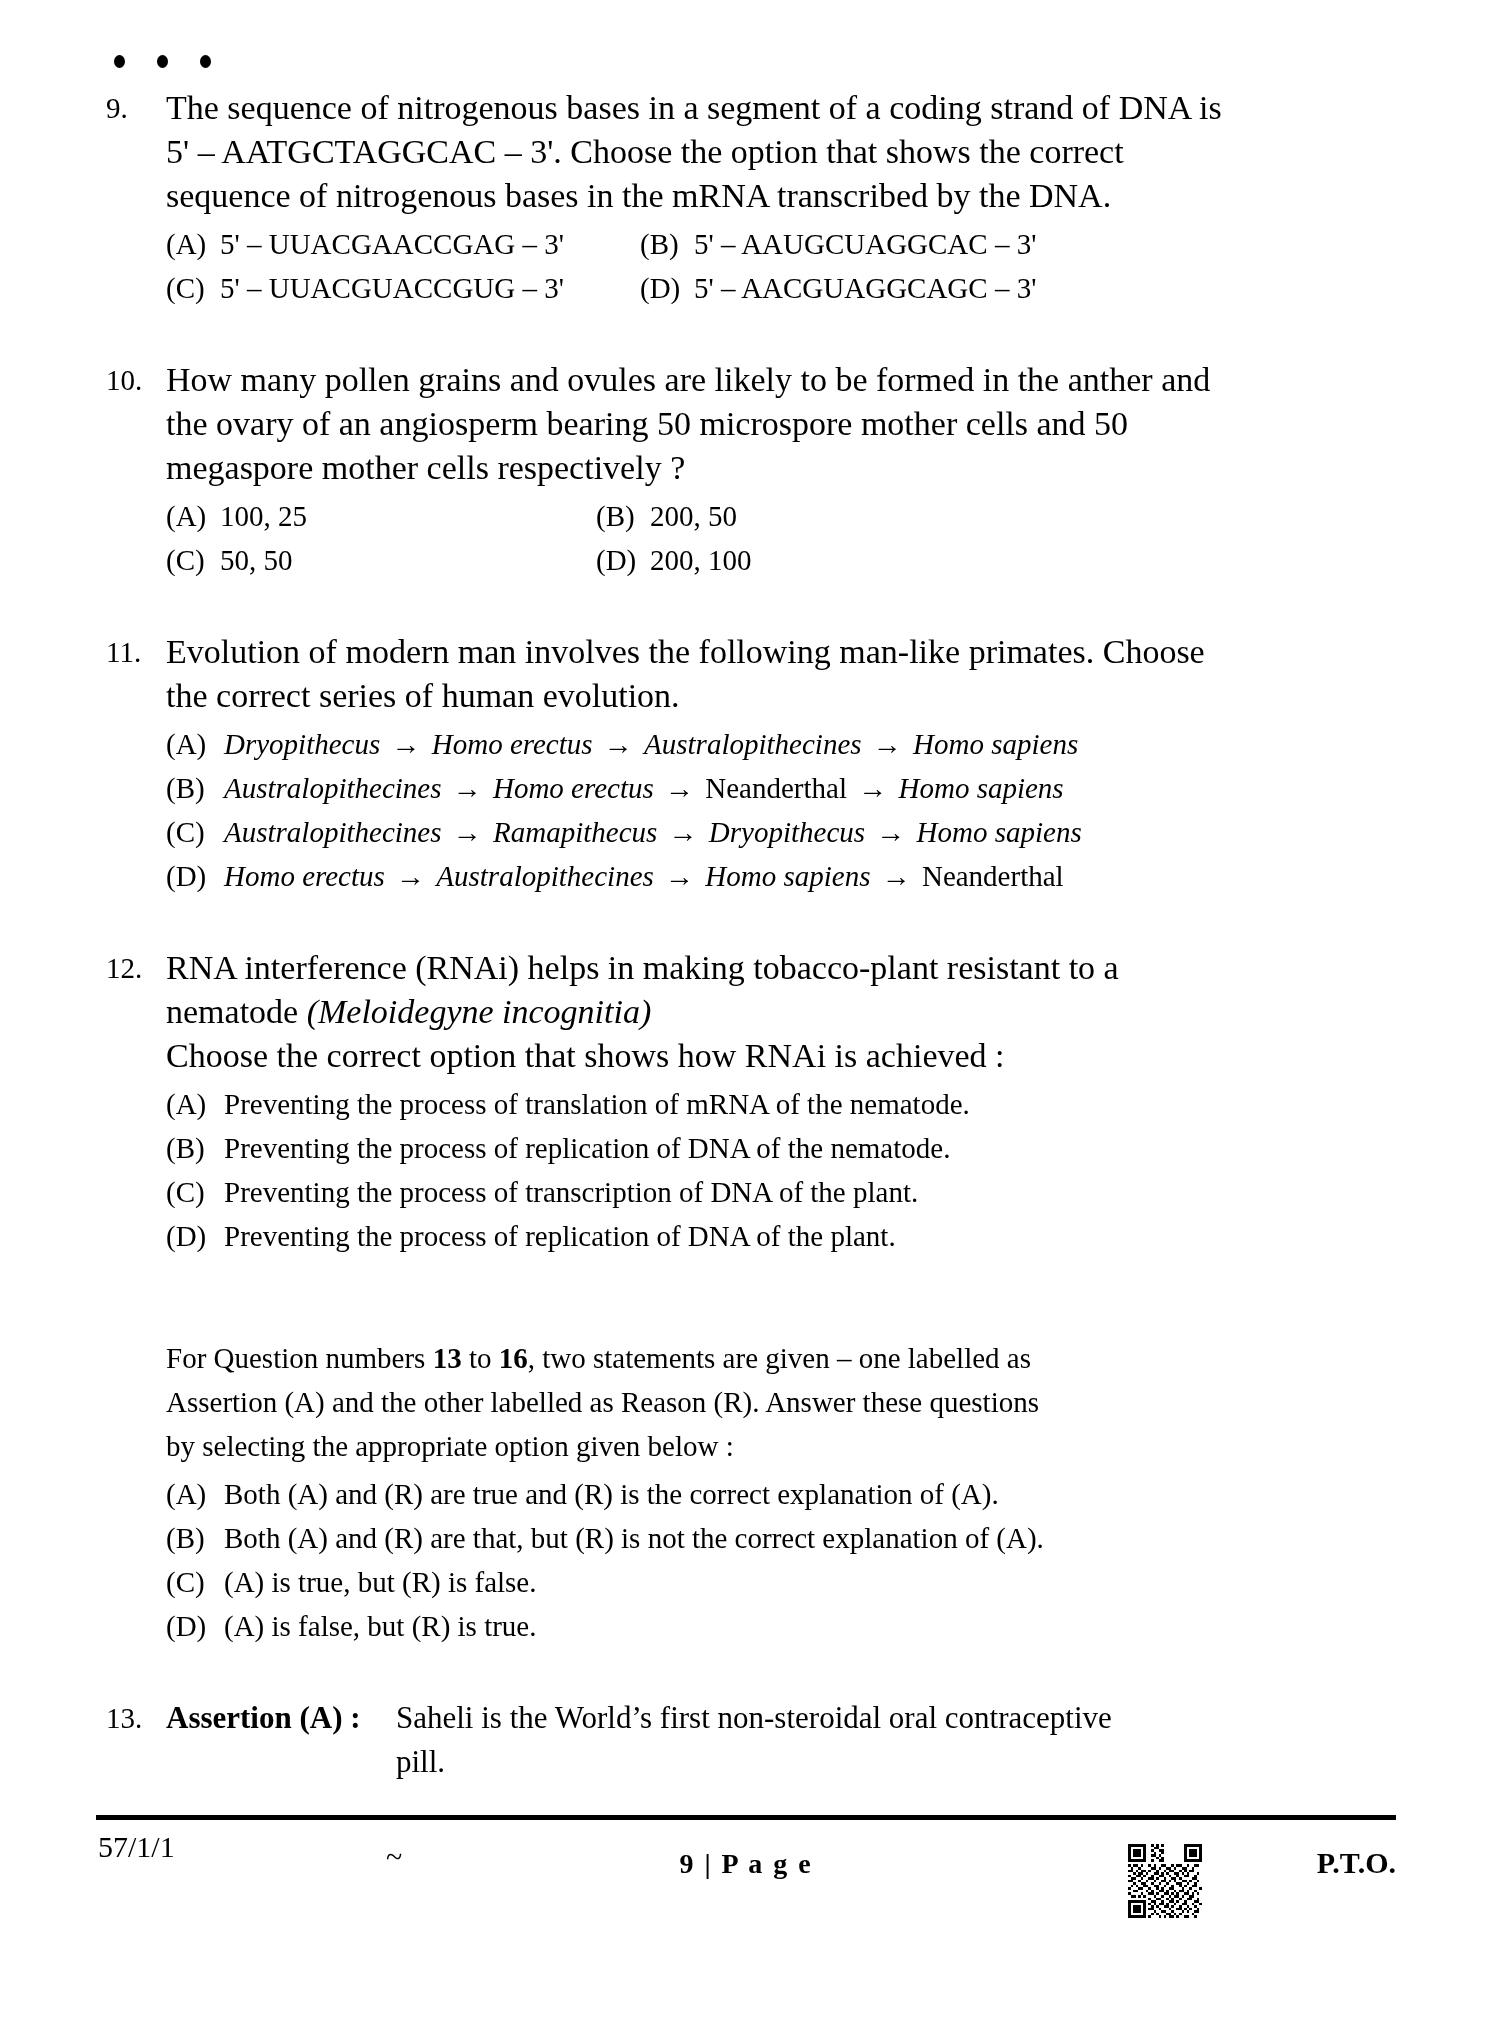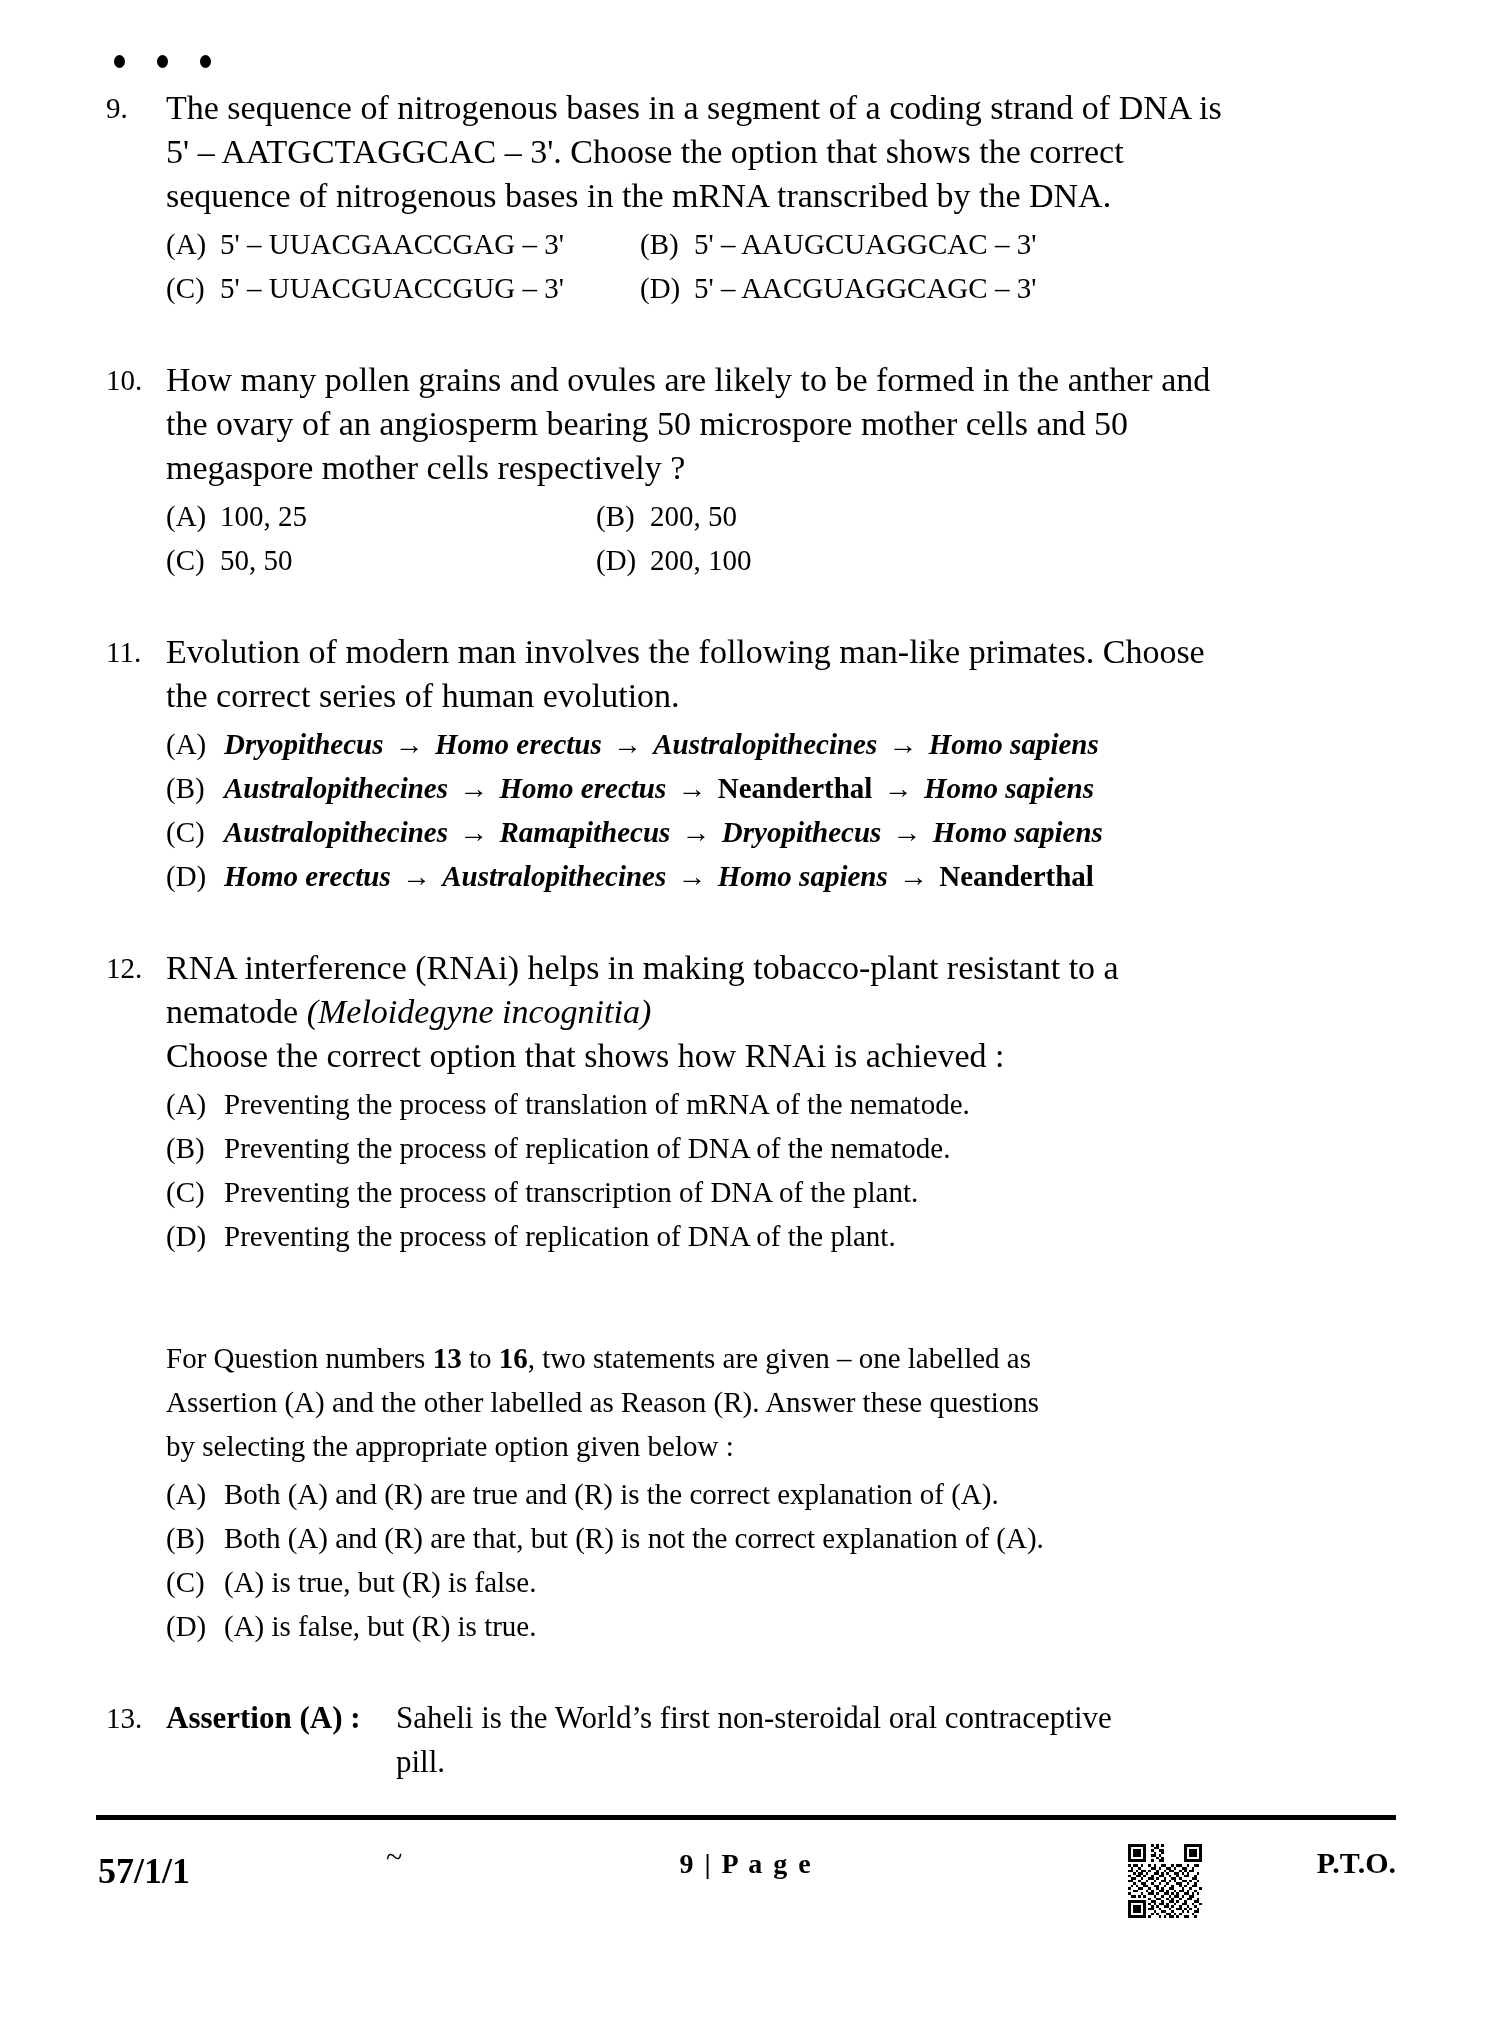--- a/index.html
+++ b/index.html
@@ -93,21 +93,20 @@
     line-height: 44px;
     align-items: baseline;
   }
   .opt .lab {
     flex: 0 0 54px;
     width: 54px;
   }
   .opt .txt { flex: 1 1 auto; }
   .opt .txt.ital {
     font-style: italic;
-    font-weight: bold;
   }
   .opt .txt .roman { font-style: normal; }
 
   .opts-1col {
     margin-top: 4px;
   }
   .opts-1col .opt {
     margin-bottom: 0;
   }
   .opts-1col .opt .lab {
@@ -160,23 +159,23 @@
   .footer {
     position: absolute;
     left: 96px;
     top: 1830px;
     width: 1300px;
     height: 120px;
   }
   .footer-code {
     position: absolute;
     left: 2px;
-    top: 20px;
-    font-size: 36px;
-    font-weight: bold;
+    top: 0;
+    font-size: 30px;
+    font-weight: normal;
   }
   .footer-tilde {
     position: absolute;
     left: 290px;
     top: 10px;
     font-size: 30px;
   }
   .footer-page {
     position: absolute;
     left: 0;

